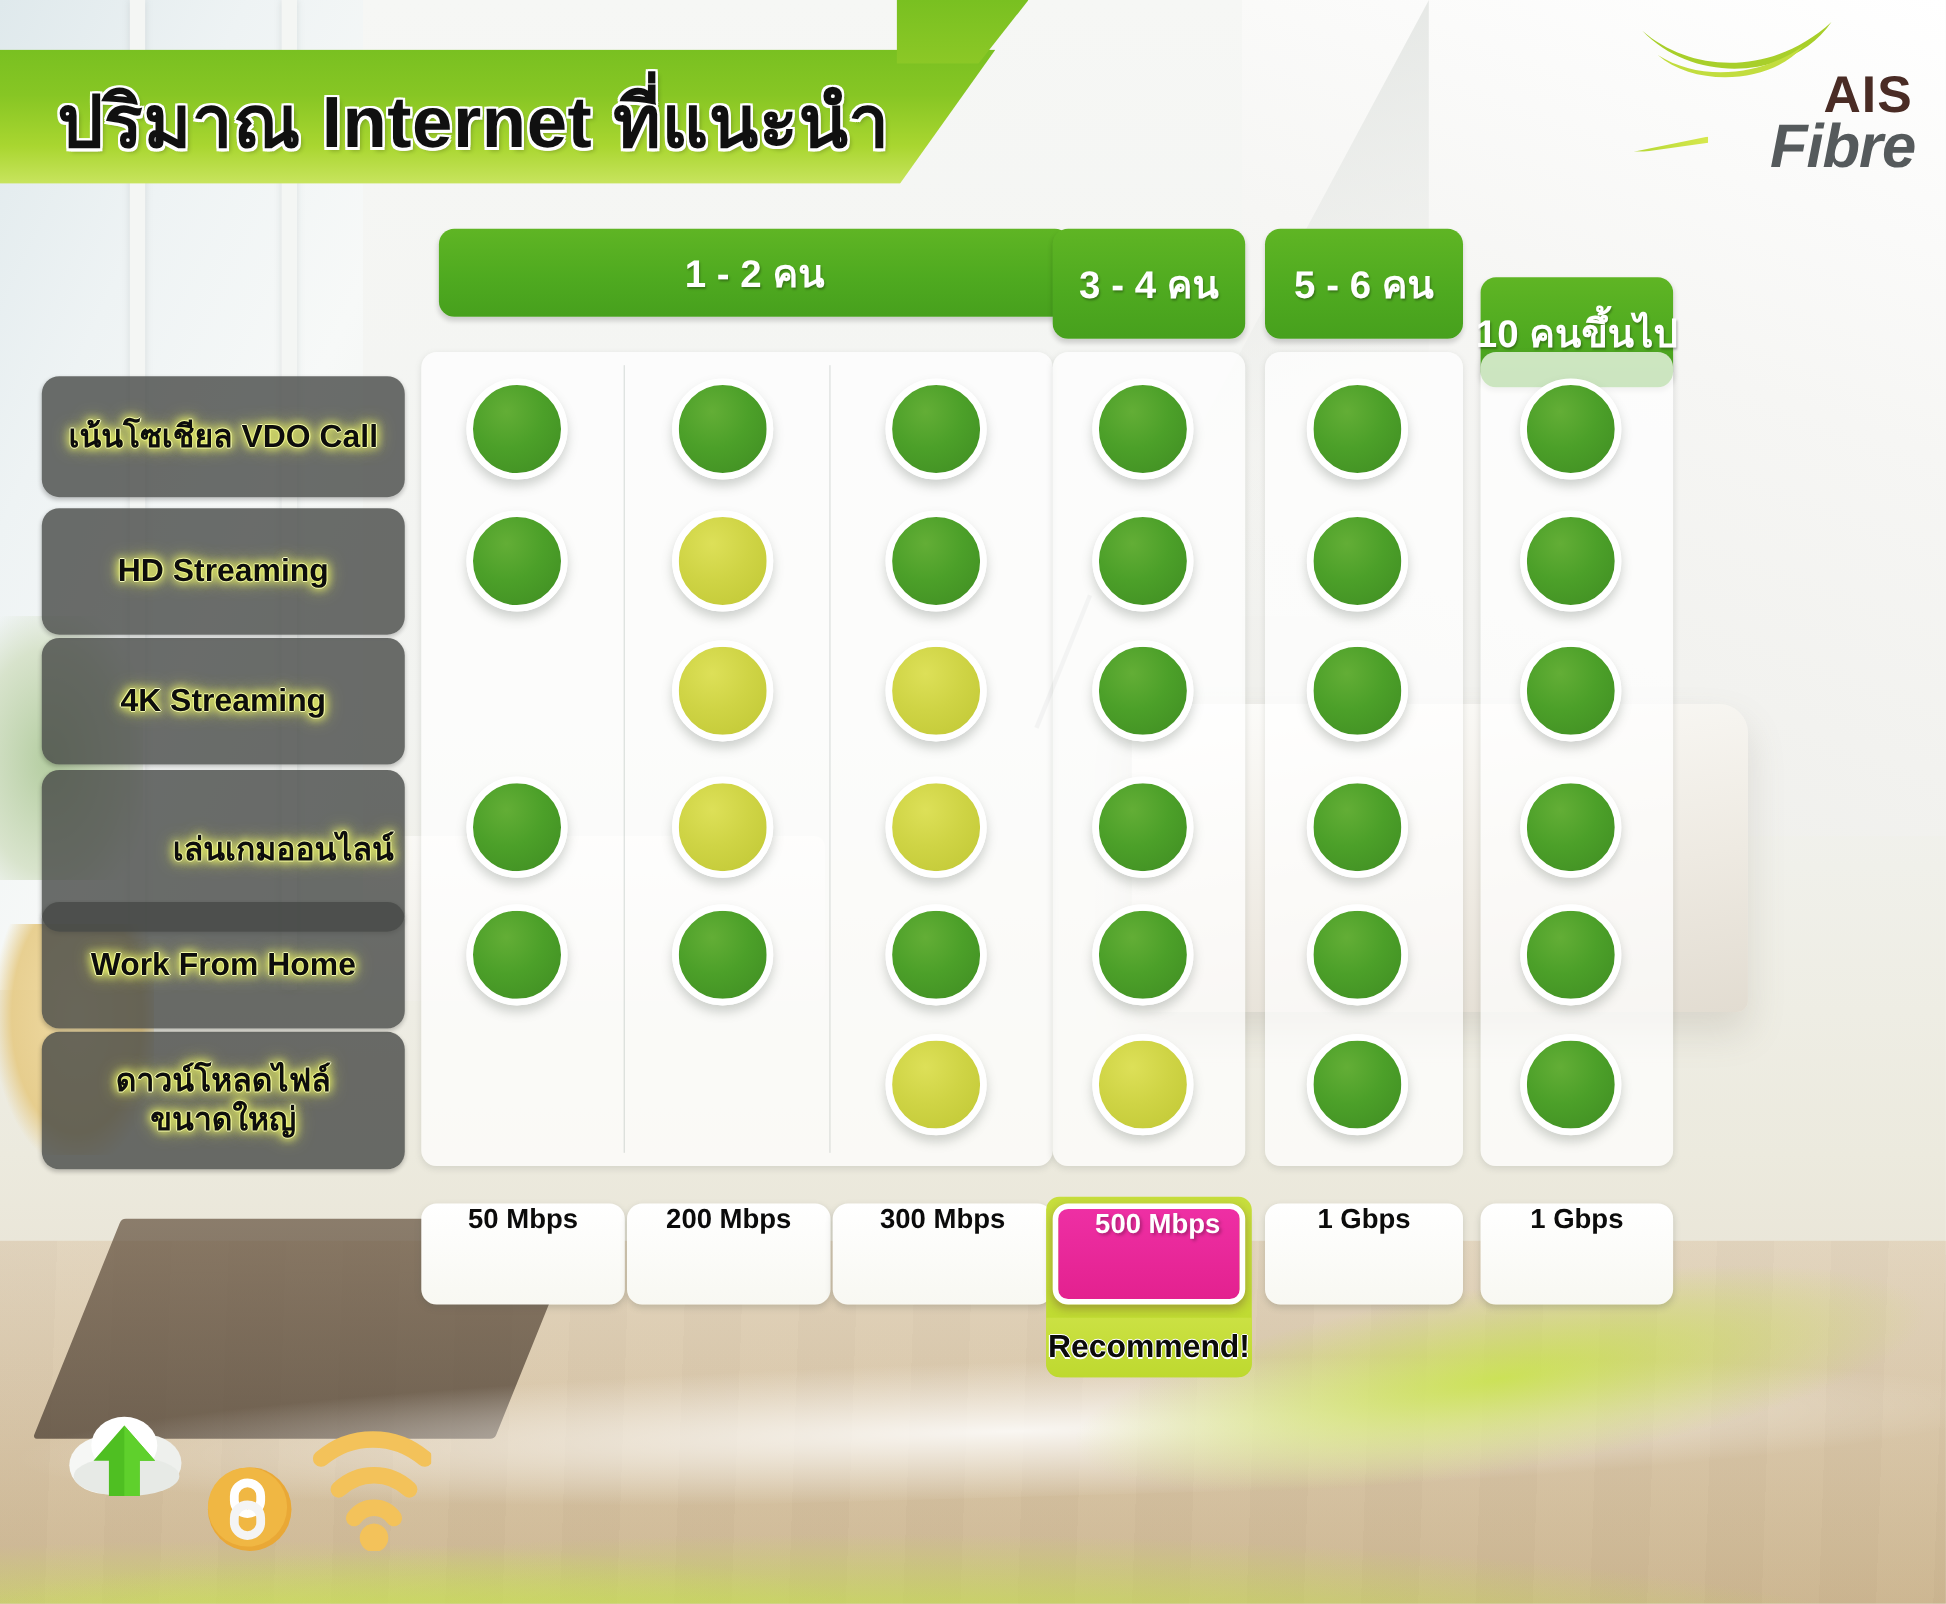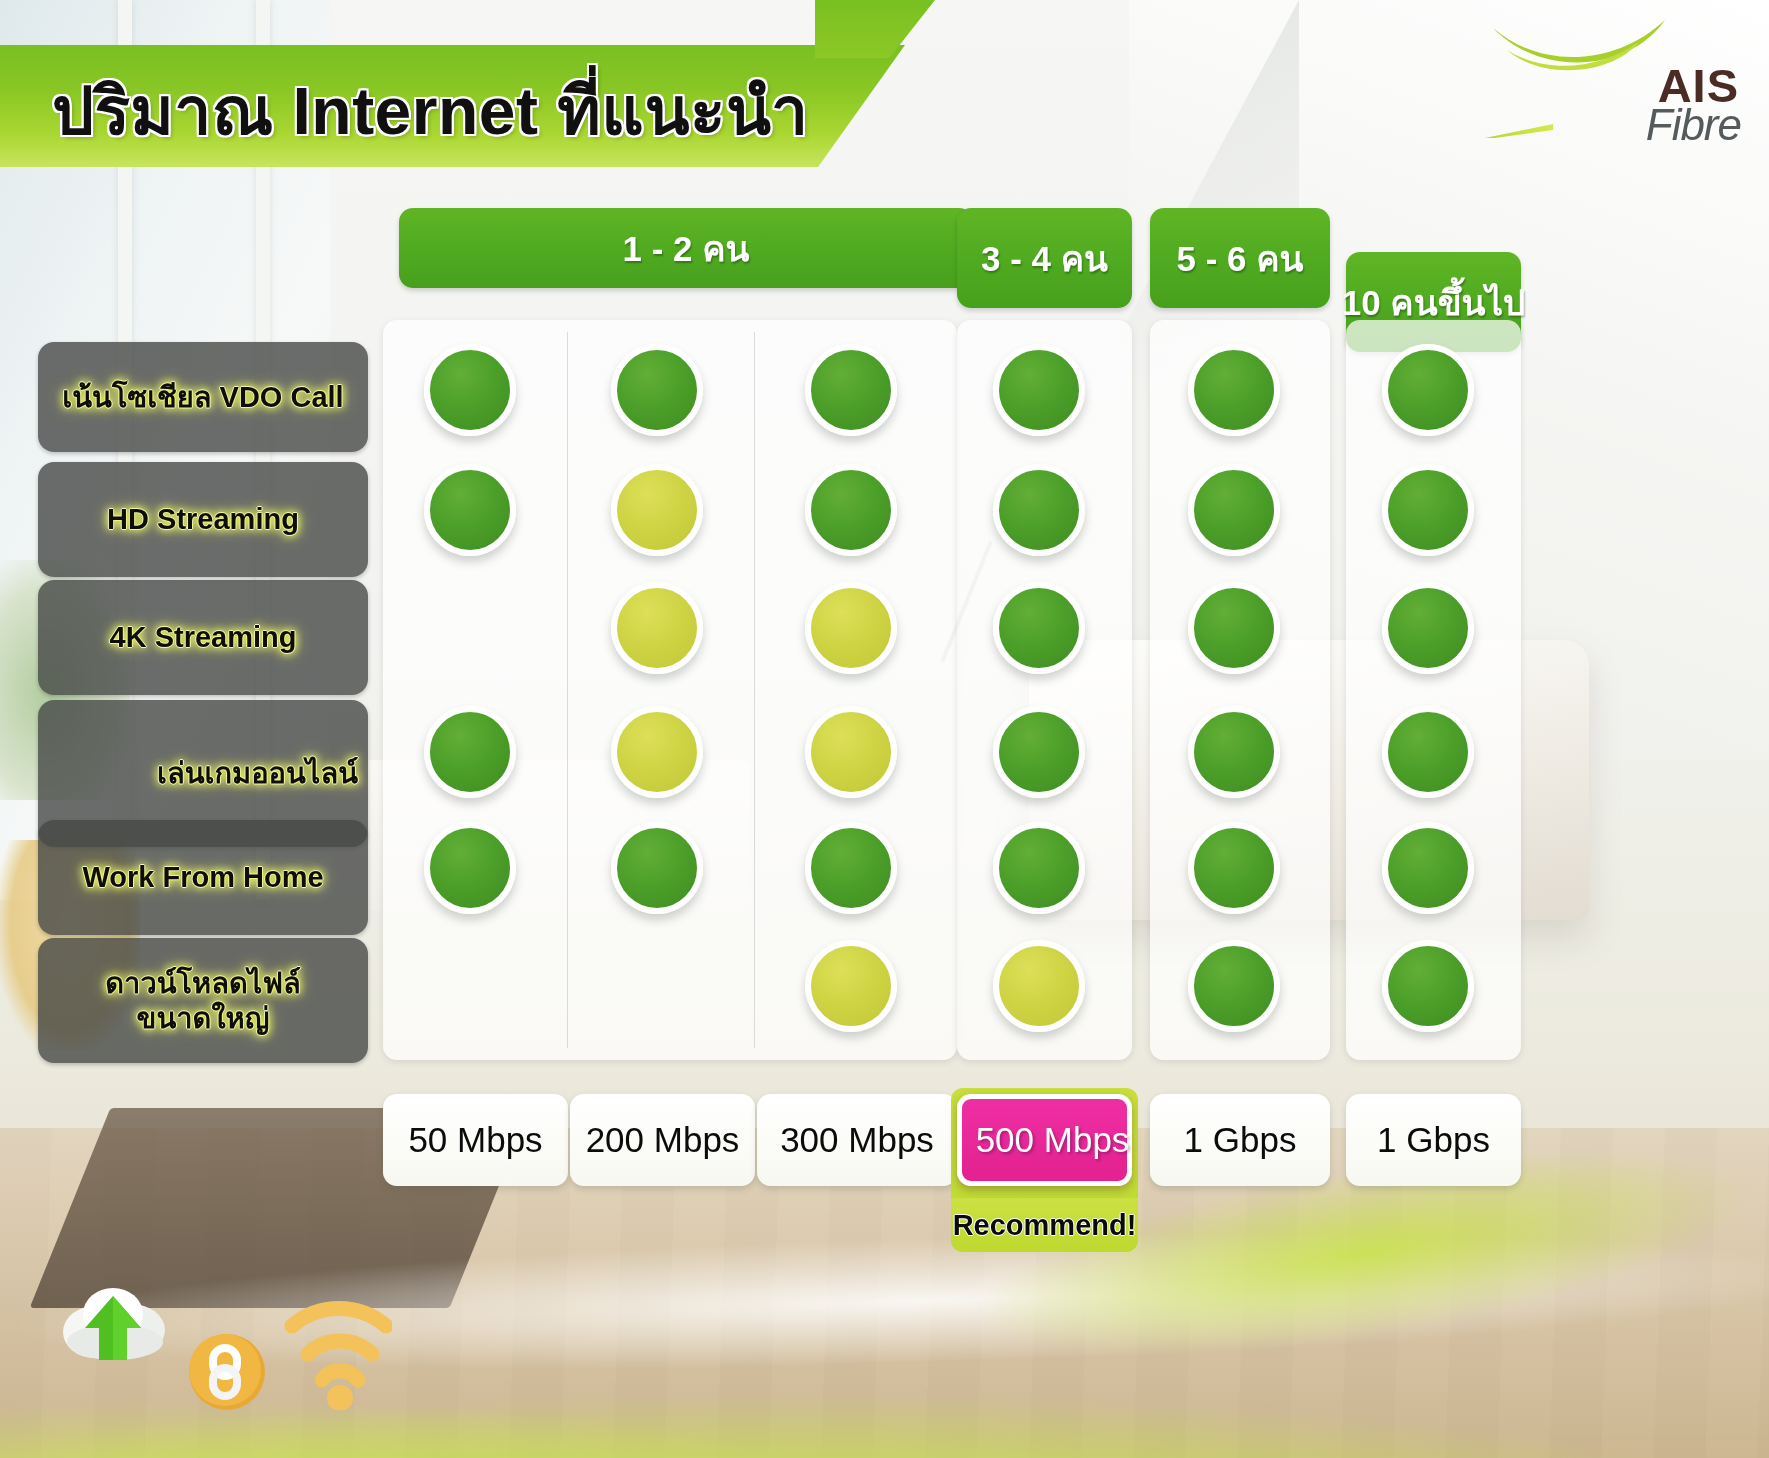--- a/index.html
+++ b/index.html
@@ -118,21 +118,21 @@
   }
 
   
   .logo { position: absolute; right: 26px; top: 14px; width: 260px; height: 150px; z-index: 4; }
   .logo-ais {
     position: absolute; right: 4px; top: 44px;
     font-size: 47px; font-weight: bold; color: #4a2c25; letter-spacing: 1px;
   }
   .logo-fibre {
     position: absolute; right: 2px; top: 86px;
-    font-size: 44px; font-weight: normal; font-style: italic; color: #555a5c;
+    font-size: 56px; font-weight: bold; font-style: italic; color: #555a5c;
     letter-spacing: -1px;
   }
   .logo-swoosh { position: absolute; left: 6px; top: 2px; width: 180px; height: 64px; }
   .logo-dash   { position: absolute; left: 2px; top: 110px; width: 68px; height: 14px;
                  background: linear-gradient(90deg,#b4d733,#d6e84e);
                  clip-path: polygon(0 100%, 100% 0, 100% 42%, 14% 100%); }
 
   
   .grid-wrap { position: absolute; left: 0; top: 0; width: 100%; height: 100%; z-index: 3; }
 
@@ -176,22 +176,22 @@
     box-shadow: 0 6px 10px rgba(90,100,90,.28);
   }
   .dot.green  { background: radial-gradient(circle at 38% 30%, #63ae36 0%, #4ca029 45%, #3f8c22 100%); }
   .dot.yellow { background: radial-gradient(circle at 38% 30%, #dde058 0%, #cfd445 45%, #c0c734 100%); }
 
   
   .speed {
     position: absolute; height: 92px;
     background: linear-gradient(180deg,#ffffff 0%,#f8f8f2 100%);
     border-radius: 14px;
-    display: flex; align-items: center; justify-content: center;
-    font-size: 35px; font-weight: normal; color: #0b0b0b;
+    display: flex; align-items: flex-start; justify-content: center;
+    font-size: 25px; font-weight: bold; color: #0b0b0b;
     box-shadow: 0 3px 6px rgba(80,90,80,.22);
     white-space: nowrap;
   }
   .speed.highlight {
     background: linear-gradient(180deg,#ee2fa4 0%,#e3218f 100%);
     color: #ffffff; border: 5px solid #ffffff;
     text-shadow: 2px 2px 3px rgba(0,0,0,.28);
     box-shadow: 0 4px 9px rgba(80,20,60,.30);
   }
   .recommend {

